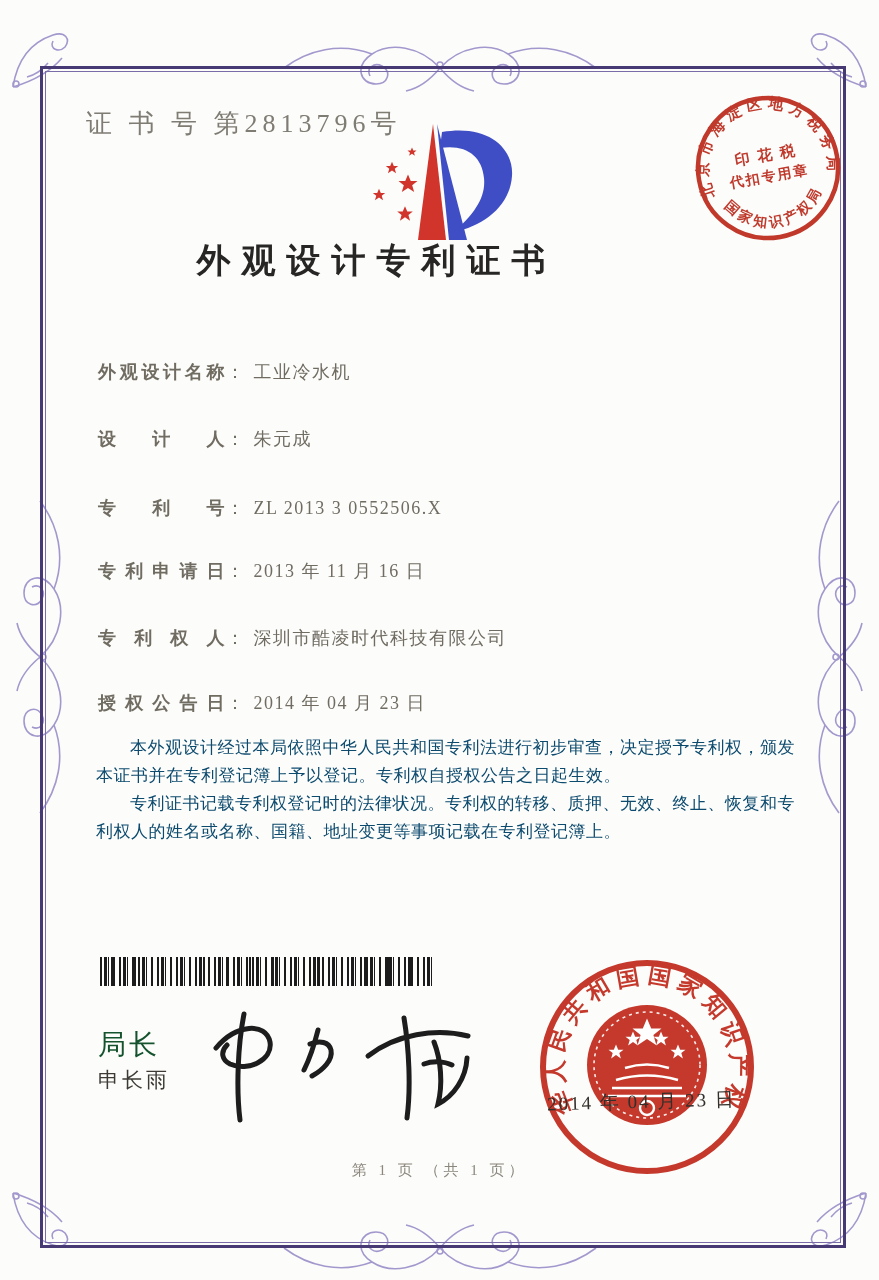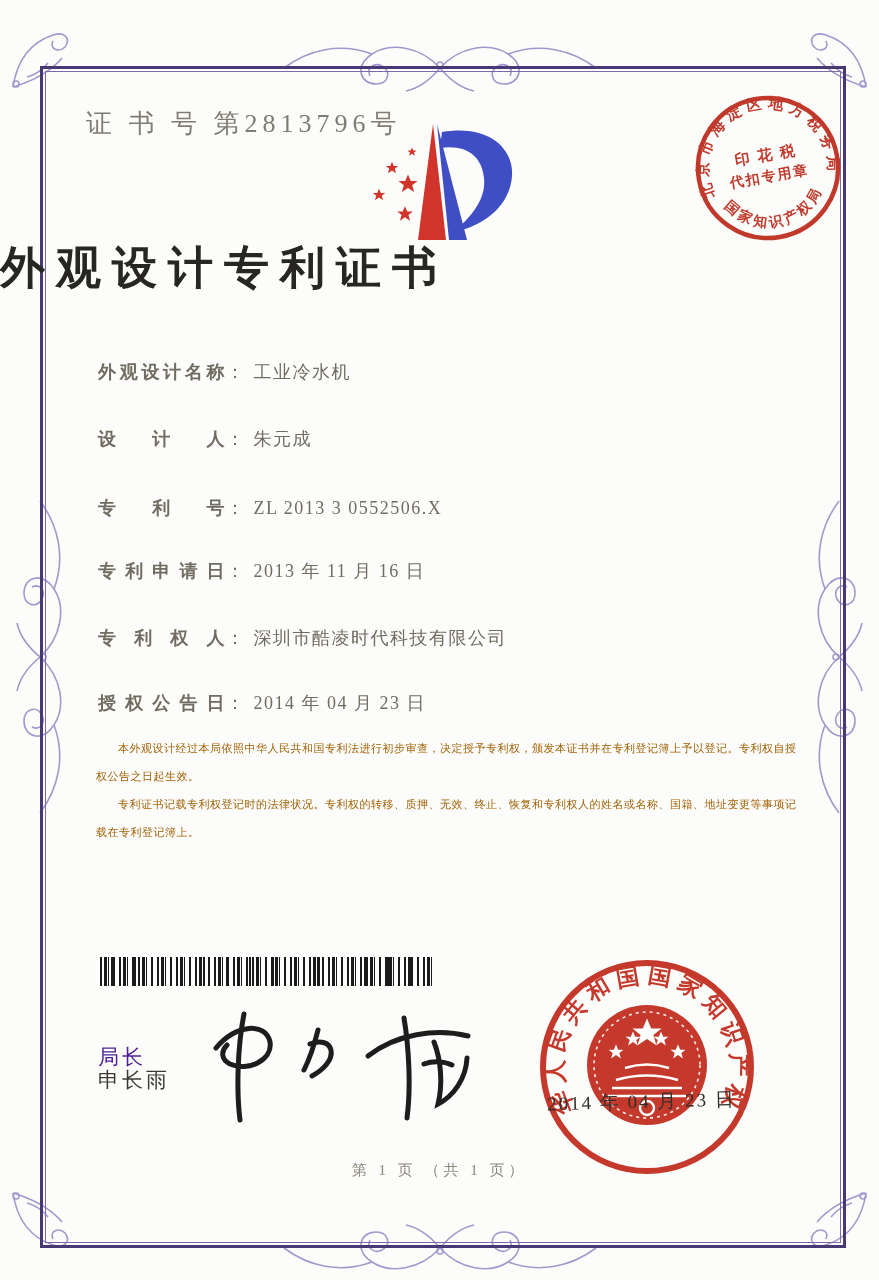--- a/index.html
+++ b/index.html
@@ -17,46 +17,46 @@
   }
   .frame-inner{
     position:absolute;left:2px;top:2px;right:2px;bottom:2px;
     border:1px solid #7a6ca8;
   }
   .cert-no{
     position:absolute;left:86px;top:106px;
     font-size:26px;letter-spacing:5px;color:#7f7c73;
   }
   .title{
-    position:absolute;left:0;top:238px;width:753px;text-align:left;
-    font-size:45px;font-weight:700;letter-spacing:11px;color:#272624;
+    position:absolute;left:0;top:238px;width:753px;text-align:center;
+    font-size:34px;font-weight:700;letter-spacing:11px;color:#272624;
   }
   .field-row{
     position:absolute;left:98px;font-size:18px;color:#706c62;letter-spacing:1.5px;
     white-space:nowrap;
   }
   .field-label{
     display:inline-block;width:128px;text-align:justify;text-align-last:justify;font-weight:bold;
   }
   .field-colon{display:inline-block;}
   .field-value{display:inline-block;margin-left:8px;}
   .body-text{
     position:absolute;left:96px;top:734px;width:706px;
   }
   .body-text p{
-    margin:0;text-indent:2em;font-size:11px;line-height:28px;
-    color:#a16207;letter-spacing:0.5px;
+    margin:0;text-indent:2em;font-size:17px;line-height:28px;
+    color:#0c4a6e;letter-spacing:0.5px;
   }
   .barcode{
     position:absolute;left:100px;top:957px;width:333px;height:29px;
     background:
       repeating-linear-gradient(90deg,transparent 0 11px,#1b1b1b 11px 13px,transparent 13px 23px),
       repeating-linear-gradient(90deg,#1b1b1b 0 2px,transparent 2px 4px,#1b1b1b 4px 7px,transparent 7px 8px,#1b1b1b 8px 9px,transparent 9px 13px,#1b1b1b 13px 15px,transparent 15px 19px);
   }
-  .signer-title{position:absolute;left:98px;top:1026px;font-size:21px;letter-spacing:3px;color:#4c1d95;margin-top:17px;}
+  .signer-title{position:absolute;left:98px;top:1026px;font-size:28px;letter-spacing:3px;color:#14532d;}
   .signer-name{position:absolute;left:98px;top:1066px;font-size:21px;letter-spacing:3px;color:#3d3a35;}
   .signature-svg{position:absolute;left:200px;top:1000px;}
   .tax-stamp{position:absolute;left:680px;top:80px;transform:rotate(-10deg);}
   .office-seal{position:absolute;left:533px;top:953px;}
   .seal-date{
     position:absolute;left:547px;top:1089px;font-size:19px;letter-spacing:2px;
     color:#33302b;transform:rotate(-1.5deg);white-space:nowrap;
   }
   .footer{
     position:absolute;left:0;top:1161px;width:879px;text-align:center;

